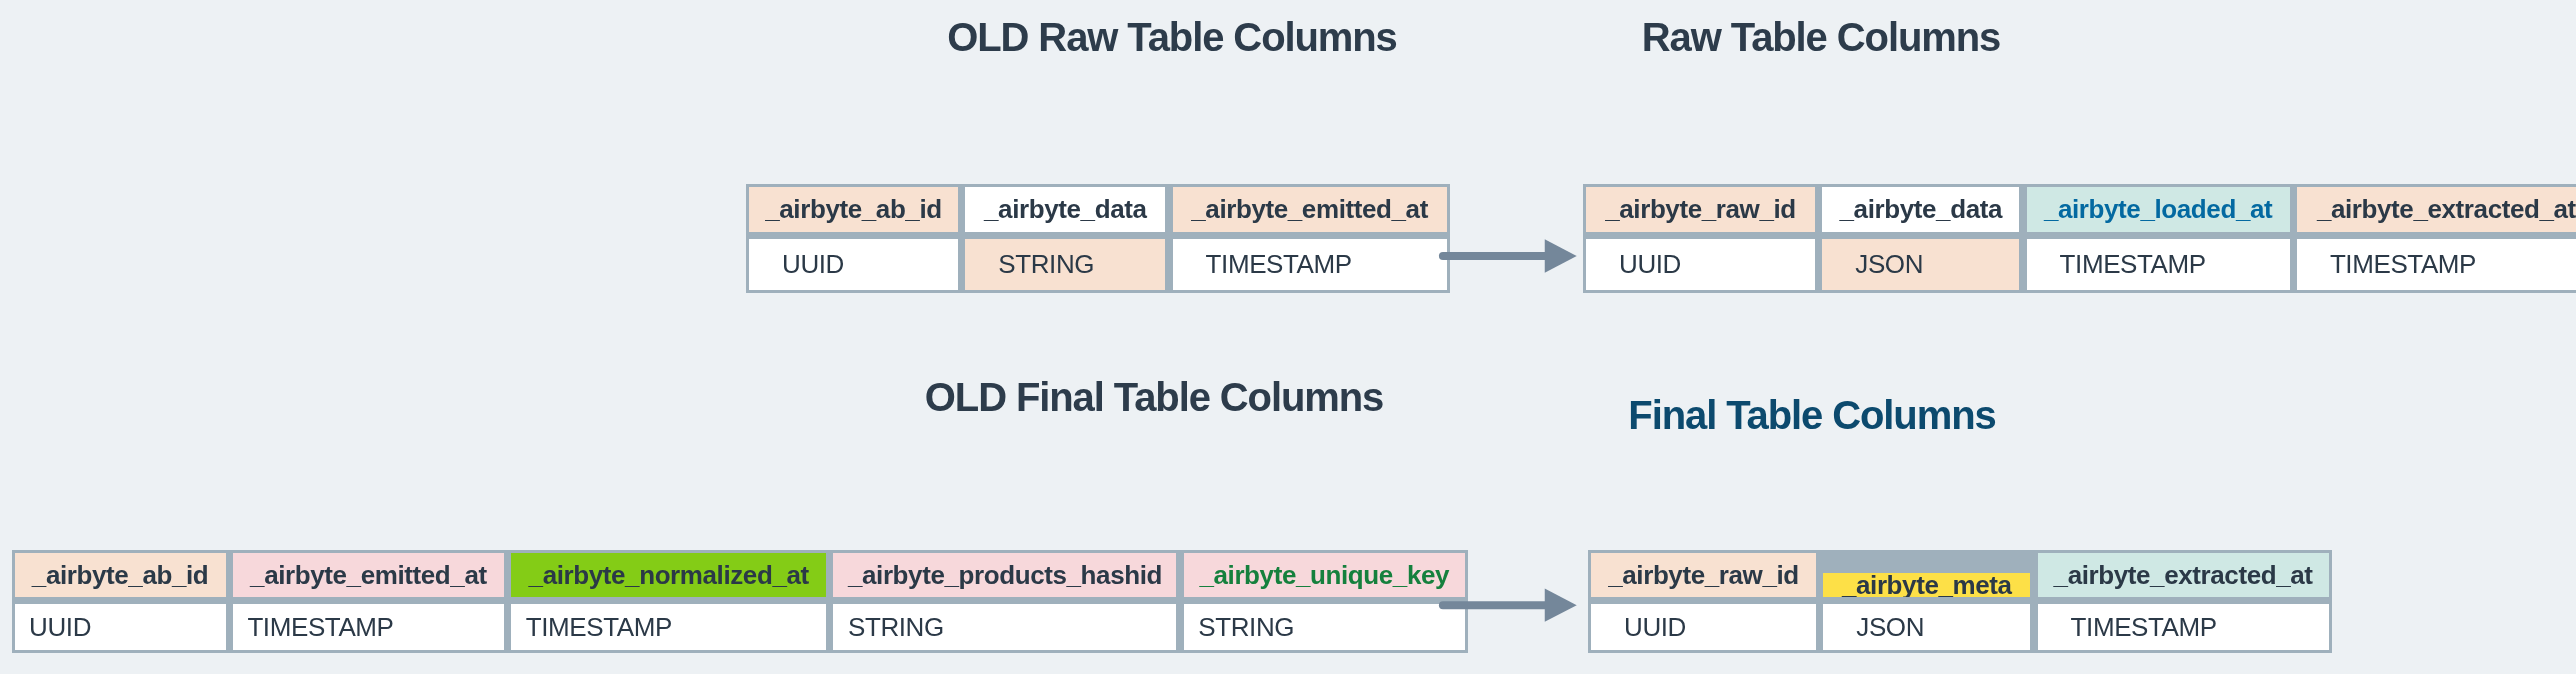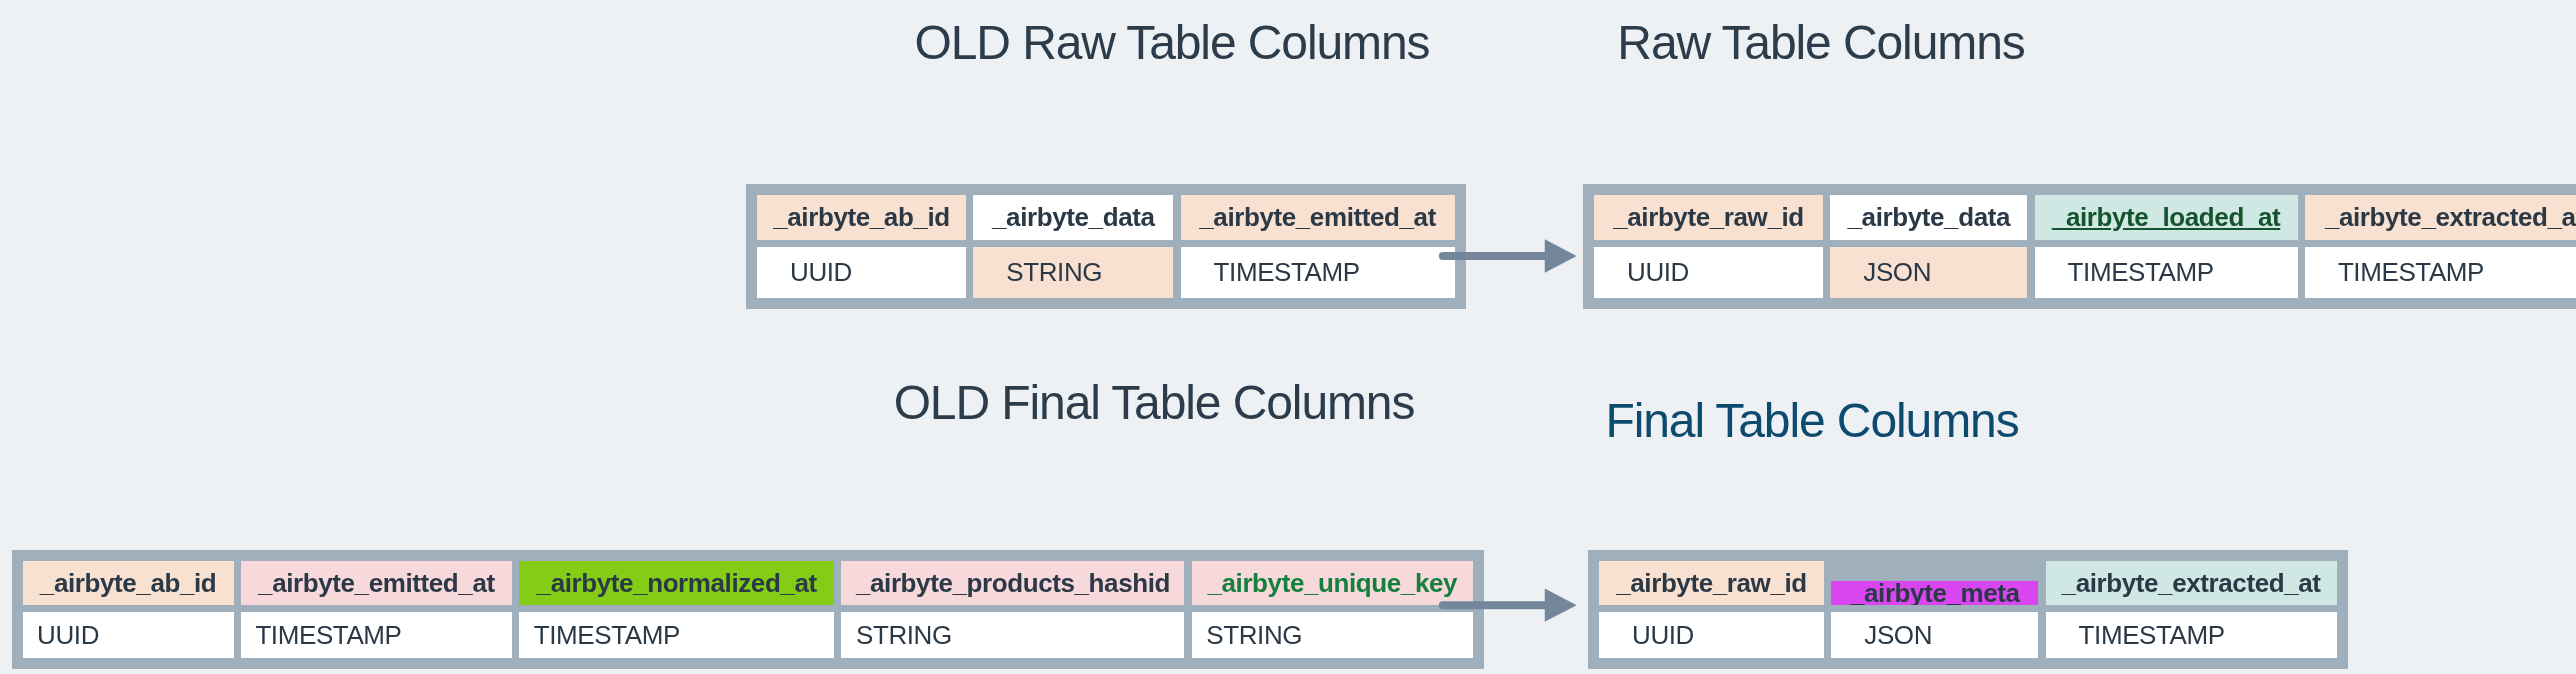--- a/index.html
+++ b/index.html
@@ -7,31 +7,31 @@
     position: relative;
     width: 2576px;
     height: 675px;
     background: #edf1f4;
     font-family: "Liberation Sans", sans-serif;
     overflow: hidden;
   }
   .title {
     position: absolute;
     transform: translateX(-50%);
-    font-size: 48px;
-    font-weight: 400;
+    font-size: 40px;
+    font-weight: 700;
     letter-spacing: -1.1px;
     color: #2d3c4b;
     white-space: nowrap;
   }
   .tbl {
     position: absolute;
     display: grid;
     background: #9fb0bc;   
-    padding: 11px;
+    padding: 3px;
     gap: 7.3px;
     box-sizing: border-box;
   }
   .cell {
     display: flex;
     align-items: center;
     font-size: 26px;
     letter-spacing: -0.4px;
     color: #2b3947;
     white-space: nowrap;
@@ -67,42 +67,42 @@
       <div class="cell hdr" style="background: rgb(248, 225, 209); color: rgb(43, 57, 71);">_airbyte_ab_id</div>
       <div class="cell hdr" style="background: rgb(255, 255, 255); color: rgb(43, 57, 71);">_airbyte_data</div>
       <div class="cell hdr" style="background: rgb(248, 225, 209); color: rgb(43, 57, 71);">_airbyte_emitted_at</div>
       <div class="cell val" style="background: rgb(255, 255, 255); color: rgb(43, 57, 71); padding-left: 33px;">UUID</div>
       <div class="cell val" style="background: rgb(248, 225, 209); color: rgb(43, 57, 71); padding-left: 33px;">STRING</div>
       <div class="cell val" style="background: rgb(255, 255, 255); color: rgb(43, 57, 71); padding-left: 33px;">TIMESTAMP</div>
     </div>
   <div class="tbl" style="left: 1583px; top: 184px; grid-template-columns: 229px 197px 263px 299px; grid-template-rows: 45px 51px; background: rgb(159, 176, 188);">
       <div class="cell hdr" style="background: rgb(248, 225, 209); color: rgb(43, 57, 71);">_airbyte_raw_id</div>
       <div class="cell hdr" style="background: rgb(255, 255, 255); color: rgb(43, 57, 71);">_airbyte_data</div>
-      <div class="cell hdr" style="background: rgb(207, 232, 228); color: #14532d; text-decoration: underline;">_airbyte_loaded_at</div>
+      <div class="cell hdr" style="background: rgb(207, 232, 228); color: #0369a1;">_airbyte_loaded_at</div>
       <div class="cell hdr" style="background: rgb(248, 225, 209); color: rgb(43, 57, 71);">_airbyte_extracted_at</div>
       <div class="cell val" style="background: rgb(255, 255, 255); color: rgb(43, 57, 71); padding-left: 33px;">UUID</div>
       <div class="cell val" style="background: rgb(248, 225, 209); color: rgb(43, 57, 71); padding-left: 33px;">JSON</div>
       <div class="cell val" style="background: rgb(255, 255, 255); color: rgb(43, 57, 71); padding-left: 33px;">TIMESTAMP</div>
       <div class="cell val" style="background: rgb(255, 255, 255); color: rgb(43, 57, 71); padding-left: 33px;">TIMESTAMP</div>
     </div>
   <div class="tbl" style="left: 11.6px; top: 550px; grid-template-columns: 211px 271px 315px 343px 281px; grid-template-rows: 44px 46px; background: rgb(159, 176, 188);">
       <div class="cell hdr" style="background: rgb(248, 225, 209); color: rgb(43, 57, 71);">_airbyte_ab_id</div>
       <div class="cell hdr" style="background: rgb(247, 216, 219); color: rgb(43, 57, 71);">_airbyte_emitted_at</div>
       <div class="cell hdr" style="background: #84cc16; color: rgb(43, 57, 71);">_airbyte_normalized_at</div>
       <div class="cell hdr" style="background: rgb(247, 216, 219); color: rgb(43, 57, 71); text-align: center;">_airbyte_products_hashid</div>
       <div class="cell hdr" style="background: rgb(247, 216, 219); color: #15803d;">_airbyte_unique_key</div>
       <div class="cell val" style="background: rgb(255, 255, 255); color: rgb(43, 57, 71); padding-left: 14.5px;">UUID</div>
       <div class="cell val" style="background: rgb(255, 255, 255); color: rgb(43, 57, 71); padding-left: 14.5px;">TIMESTAMP</div>
       <div class="cell val" style="background: rgb(255, 255, 255); color: rgb(43, 57, 71); padding-left: 14.5px;">TIMESTAMP</div>
       <div class="cell val" style="background: rgb(255, 255, 255); color: rgb(43, 57, 71); padding-left: 14.5px;">STRING</div>
       <div class="cell val" style="background: rgb(255, 255, 255); color: rgb(43, 57, 71); padding-left: 14.5px;">STRING</div>
     </div>
   <div class="tbl" style="left: 1588px; top: 550px; grid-template-columns: 225px 207px 291px; grid-template-rows: 44px 46px; background: rgb(159, 176, 188);">
       <div class="cell hdr" style="background: rgb(248, 225, 209); color: rgb(43, 57, 71);">_airbyte_raw_id</div>
-      <div class="cell hdr" style="background: #d946ef; color: rgb(43, 57, 71); margin-top: 20px;">_airbyte_meta</div>
+      <div class="cell hdr" style="background: #fde047; color: rgb(43, 57, 71); margin-top: 20px;">_airbyte_meta</div>
       <div class="cell hdr" style="background: rgb(207, 232, 228); color: rgb(43, 57, 71);">_airbyte_extracted_at</div>
       <div class="cell val" style="background: rgb(255, 255, 255); color: rgb(43, 57, 71); padding-left: 33px;">UUID</div>
       <div class="cell val" style="background: rgb(255, 255, 255); color: rgb(43, 57, 71); padding-left: 33px;">JSON</div>
       <div class="cell val" style="background: rgb(255, 255, 255); color: rgb(43, 57, 71); padding-left: 33px;">TIMESTAMP</div>
     </div>
 
   <svg class="arrow-layer" width="2576" height="675" viewBox="0 0 3542 928">
     <g>
       <line x1="1984" y1="352" x2="2126" y2="352" stroke-width="11" stroke-linecap="round" stroke="#74879a"></line>
       <path d="M 2124 329 L 2168 352 L 2124 375 Z" fill="#74879a"></path>

